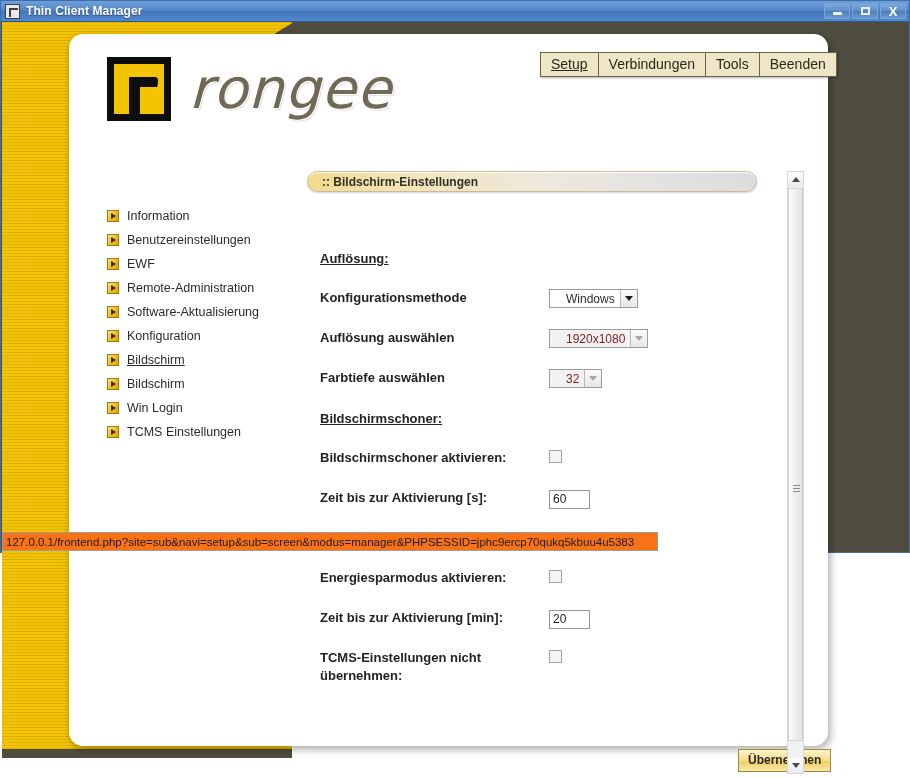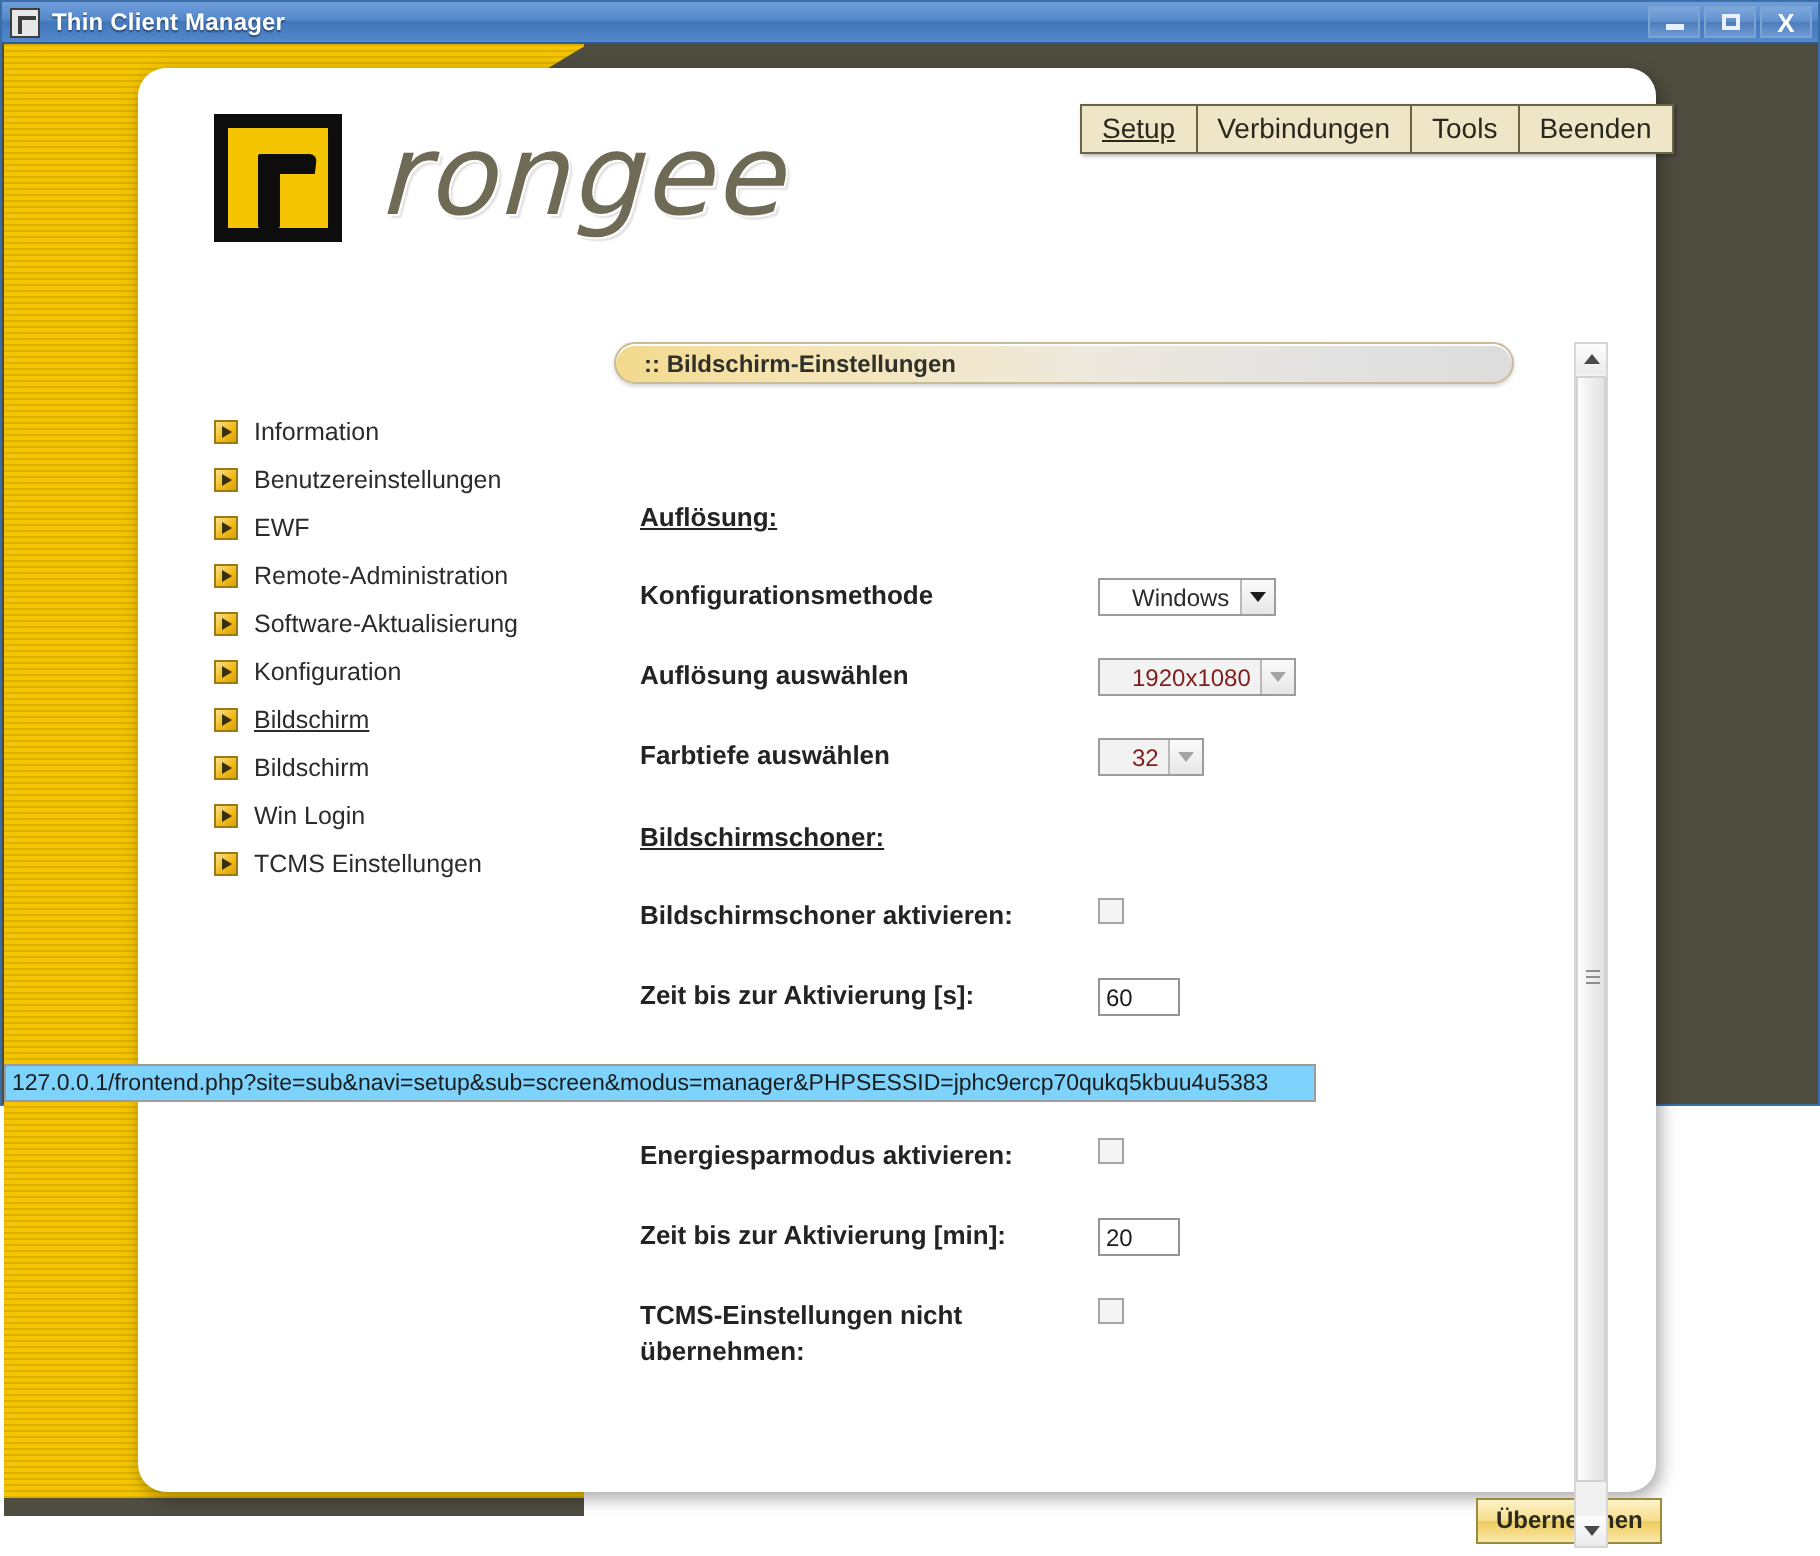--- a/index.html
+++ b/index.html
@@ -393,21 +393,21 @@
   #sb-down-btn { position:absolute; left:0; bottom:0; }
   #sb-up-btn { position:absolute; left:0; top:0; }
 
   
   #statusbar {
     position: absolute;
     left: 1px;
     bottom: 1px;
     width: 656px;
     height: 19px;
-    background: #7dd3fc;
+    background: #f97316;
     border: 1px solid #9c9c9c;
     box-sizing: border-box;
     display: flex;
     align-items: center;
     overflow: hidden;
     margin-top: 28px;
   }
   #statusbar-text {
     font-size: 11.5px;
     color: #1b1b1b;

